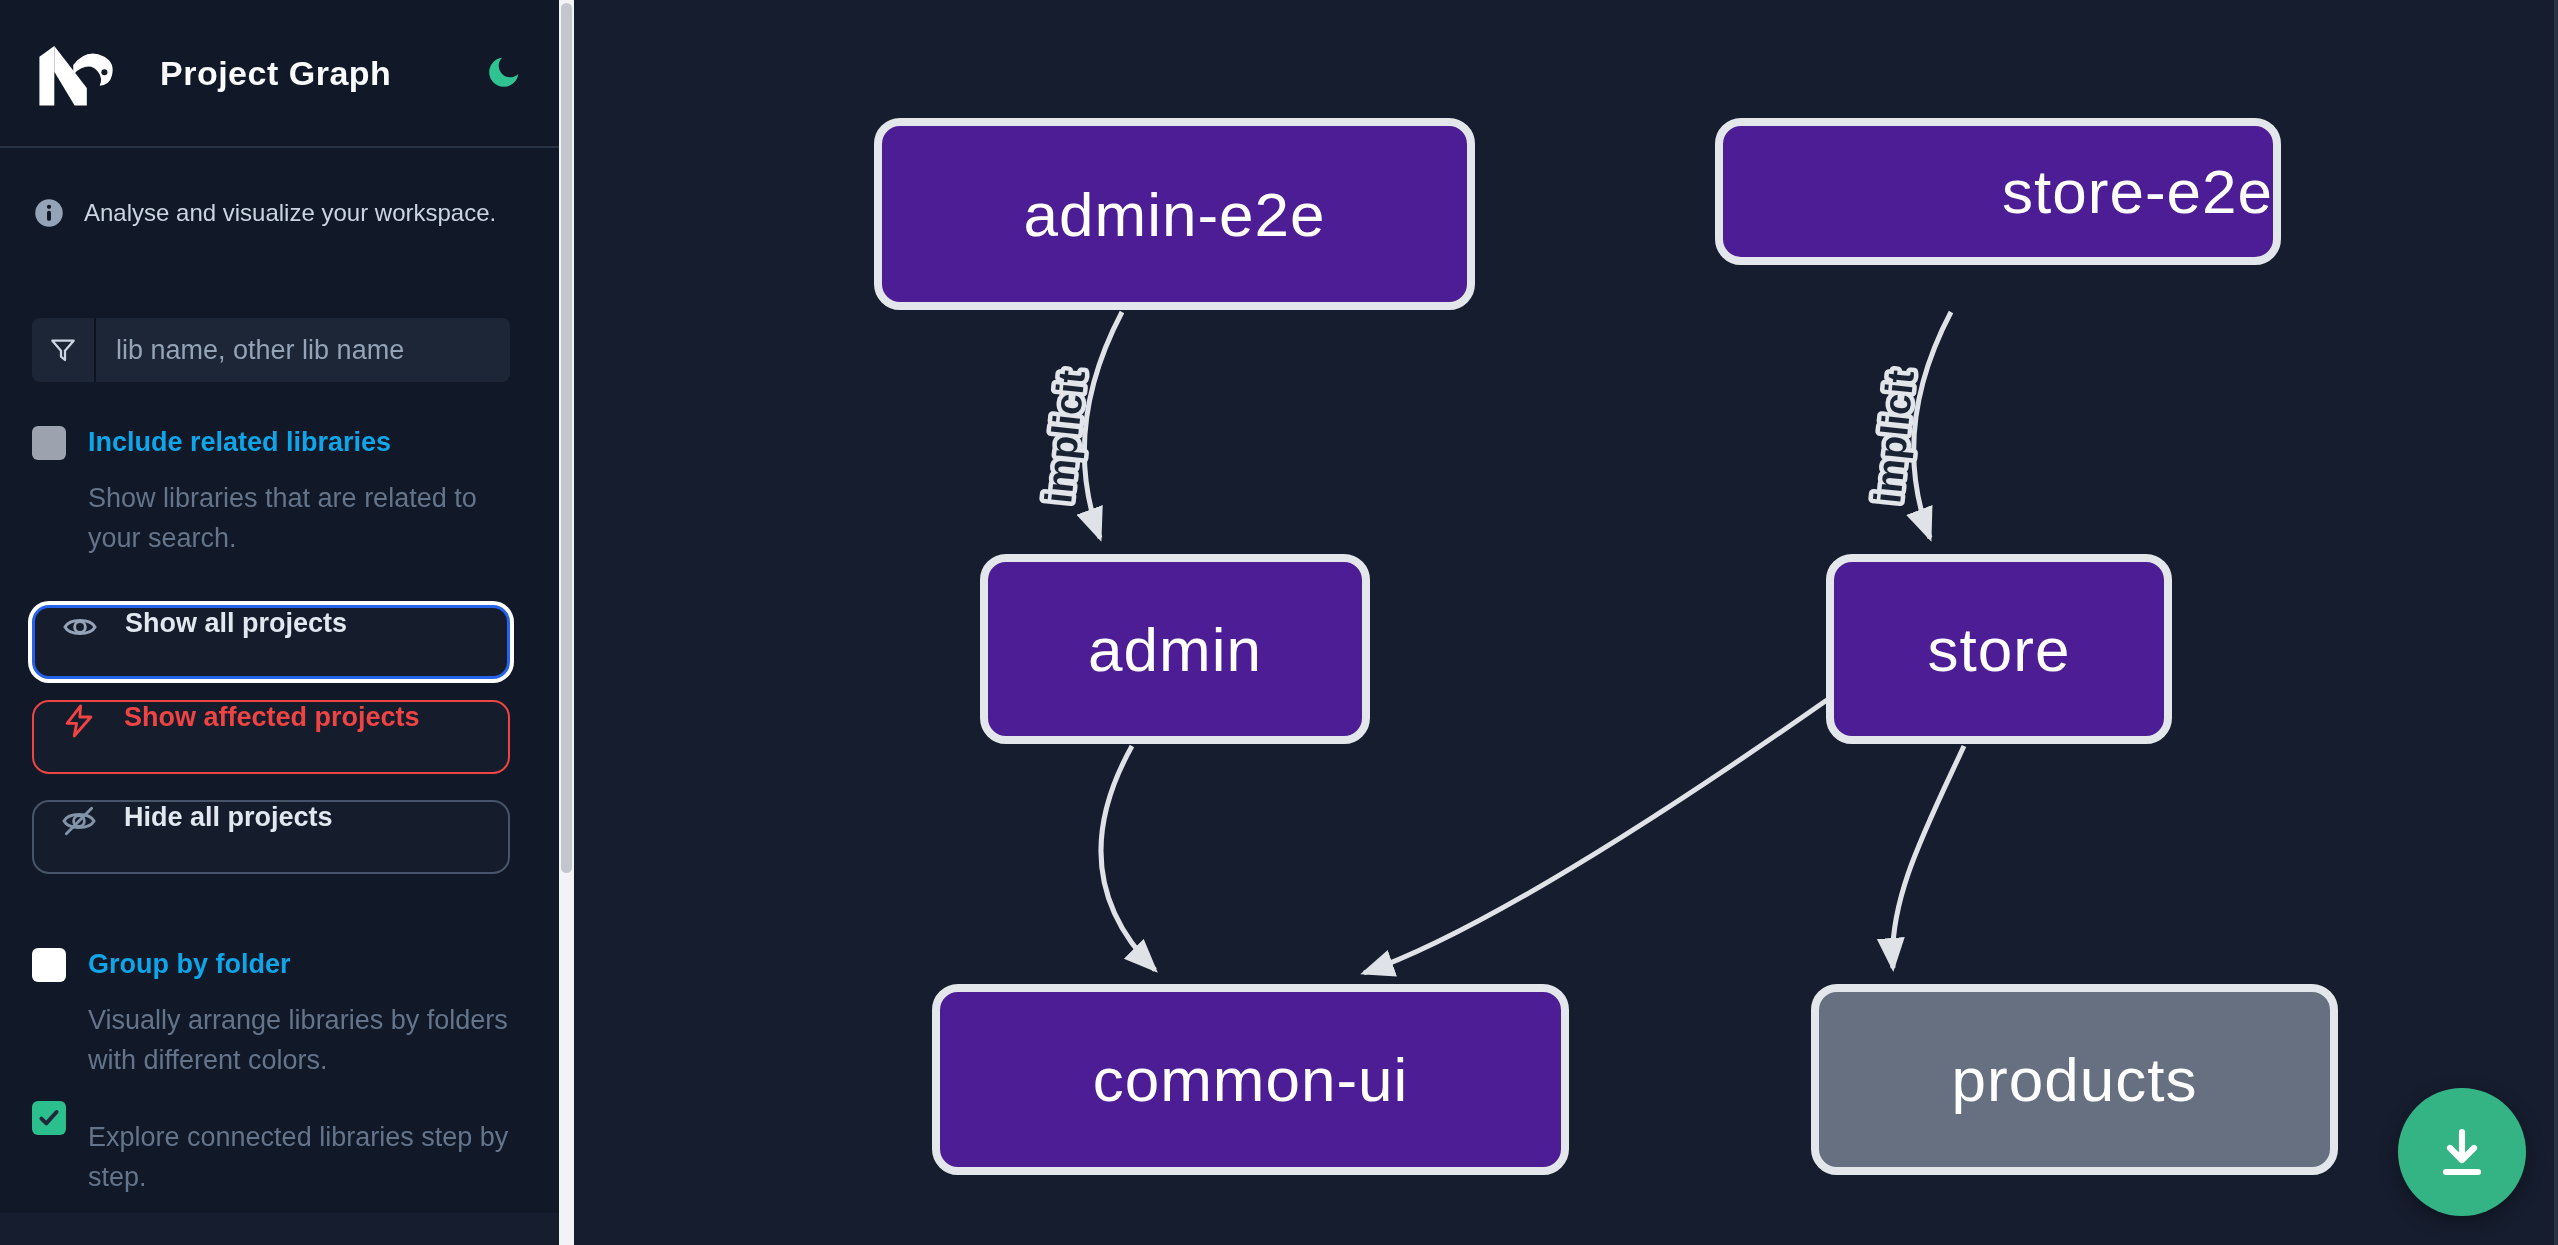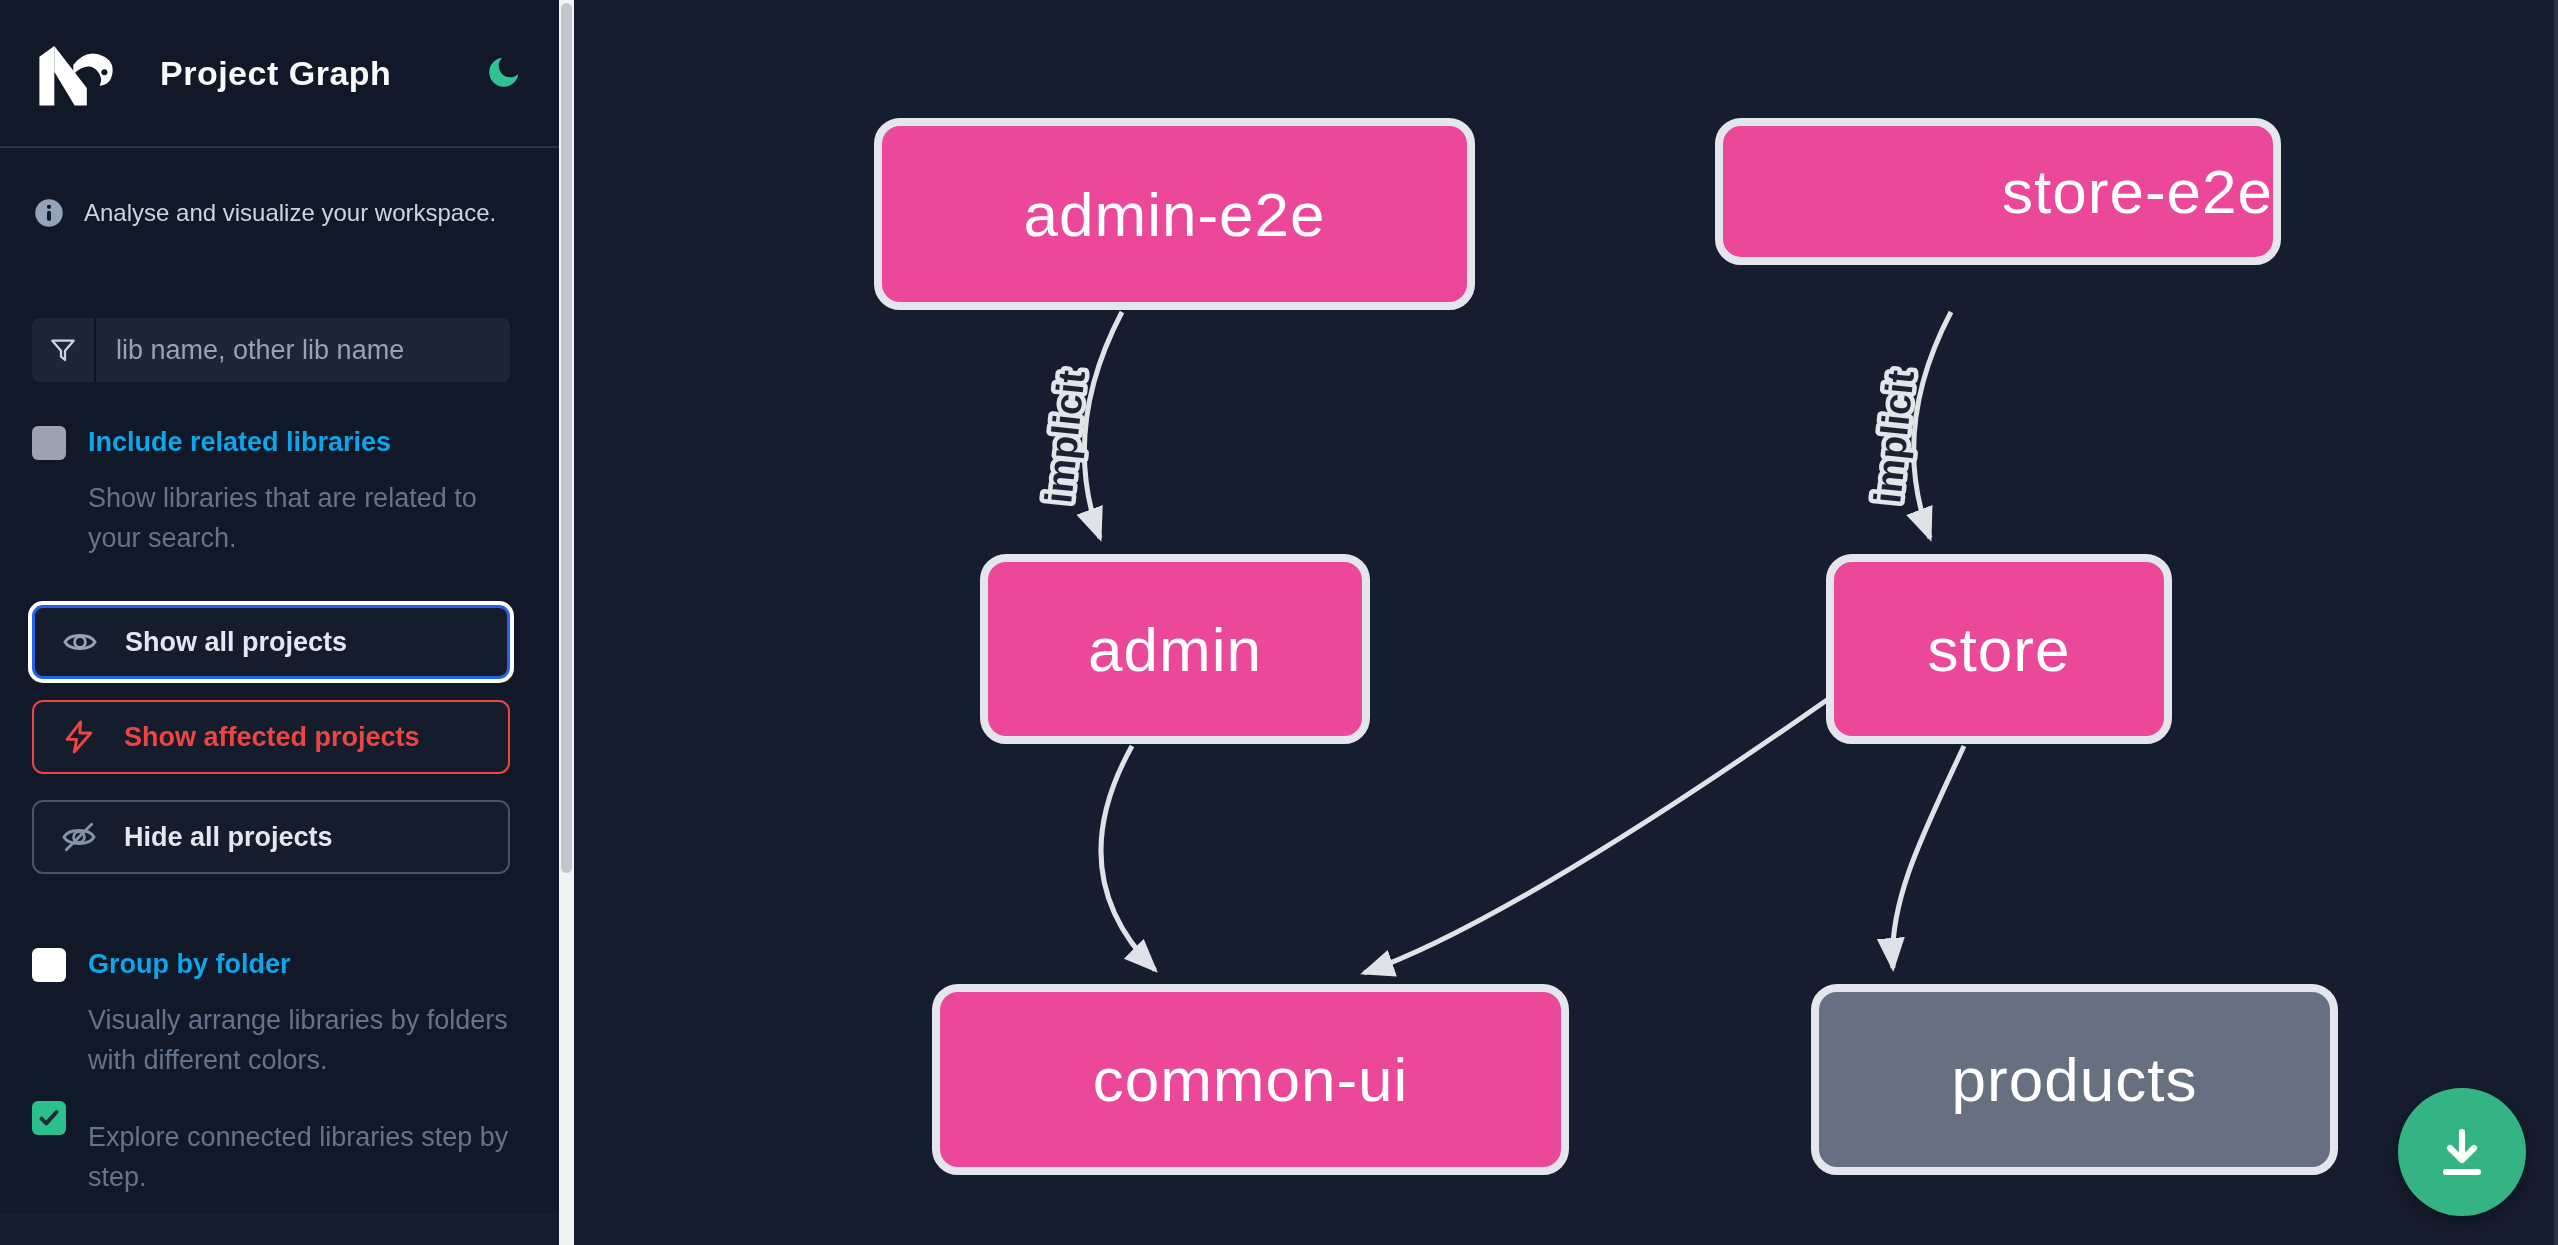--- a/index.html
+++ b/index.html
@@ -32,22 +32,22 @@
   .toggle{position:absolute;left:32px;display:grid;grid-template-columns:36px 1fr;column-gap:20px;width:480px;}
   .cbox{width:34px;height:34px;border-radius:6px;margin-top:2px;display:flex;align-items:center;justify-content:center;}
   .cbox.gray{background:#9ca3af;}
   .cbox.white{background:#ffffff;}
   .cbox.green{background:#2bbf8e;}
   .cbox svg{width:26px;height:26px;}
   .toggle .lbl{font-size:27px;font-weight:700;color:#0ea5e9;line-height:36px;}
   .toggle .desc{grid-column:2;font-size:27px;color:#64748b;line-height:40px;max-width:452px;margin-top:18px;}
 
   .action-btn{position:absolute;left:32px;width:478px;height:74px;box-sizing:border-box;
-              display:flex;align-items:center;gap:26px;padding:0 26px;cursor:pointer;
-              background:#151d2d;border-radius:11px;font-family:"Liberation Sans",sans-serif;
+              display:flex;align-items:flex-start;gap:26px;padding:0 26px;cursor:pointer;
+              background:#151d2d;border-radius:17px;font-family:"Liberation Sans",sans-serif;
               font-size:27px;font-weight:700;color:#e2e8f0;}
   .action-btn svg{width:38px;height:38px;flex:0 0 auto;}
   .btn-focused{border:3px solid #2563eb;box-shadow:0 0 0 4px #ffffff;}
   .btn-affected{border:2px solid #ef4444;color:#ef4444;}
   .btn-plain{border:2px solid #475569;}
 
   .segmented{position:absolute;left:113px;top:1238px;width:332px;height:44px;
              background:#1b2433;border:2px solid #4b586c;border-radius:10px;display:flex;}
   .segmented .seg{flex:1;border-right:2px solid #4b586c;}
   .segmented .seg:last-child{border-right:none;}
@@ -56,21 +56,21 @@
   
   .sb-scroll-track{position:absolute;left:559px;top:0;width:15px;height:1245px;background:#f1f3f4;}
   .sb-scroll-thumb{position:absolute;left:561px;top:3px;width:11px;height:870px;background:#c3c7cd;border-radius:6px;}
 
   
   .canvas{position:absolute;left:574px;top:0;right:0;bottom:0;background:#161d2e;}
   .edges{position:absolute;left:0;top:0;width:2558px;height:1245px;pointer-events:none;}
   .node{position:absolute;box-sizing:border-box;display:flex;align-items:center;justify-content:center;
         border:8px solid #e3e6ea;border-radius:26px;color:#ffffff;font-size:62px;
         letter-spacing:1px;cursor:pointer;}
-  .node.pink{background:#ec4899;}
+  .node.pink{background:#4c1d95;}
   .node.gray{background:#667081;}
 
   .edge-label{font-family:"Liberation Sans",sans-serif;font-size:38px;font-weight:700;
               fill:#1a2333;stroke:#e2e5ea;stroke-width:9px;paint-order:stroke;stroke-linejoin:round;}
 
   .fab{position:absolute;left:2398px;top:1088px;width:128px;height:128px;border-radius:50%;
        background:#34b485;border:none;cursor:pointer;display:flex;align-items:center;justify-content:center;
        box-shadow:0 6px 18px rgba(0,0,0,.35);}
   .fab svg{width:64px;height:64px;}
 

